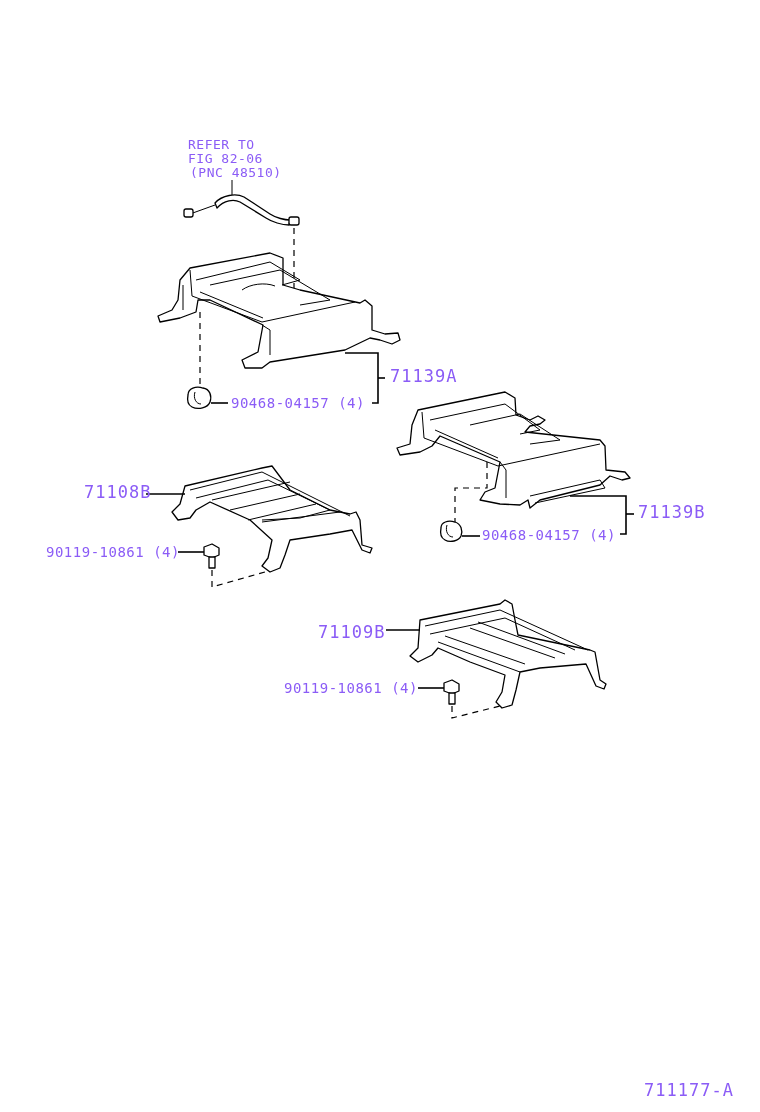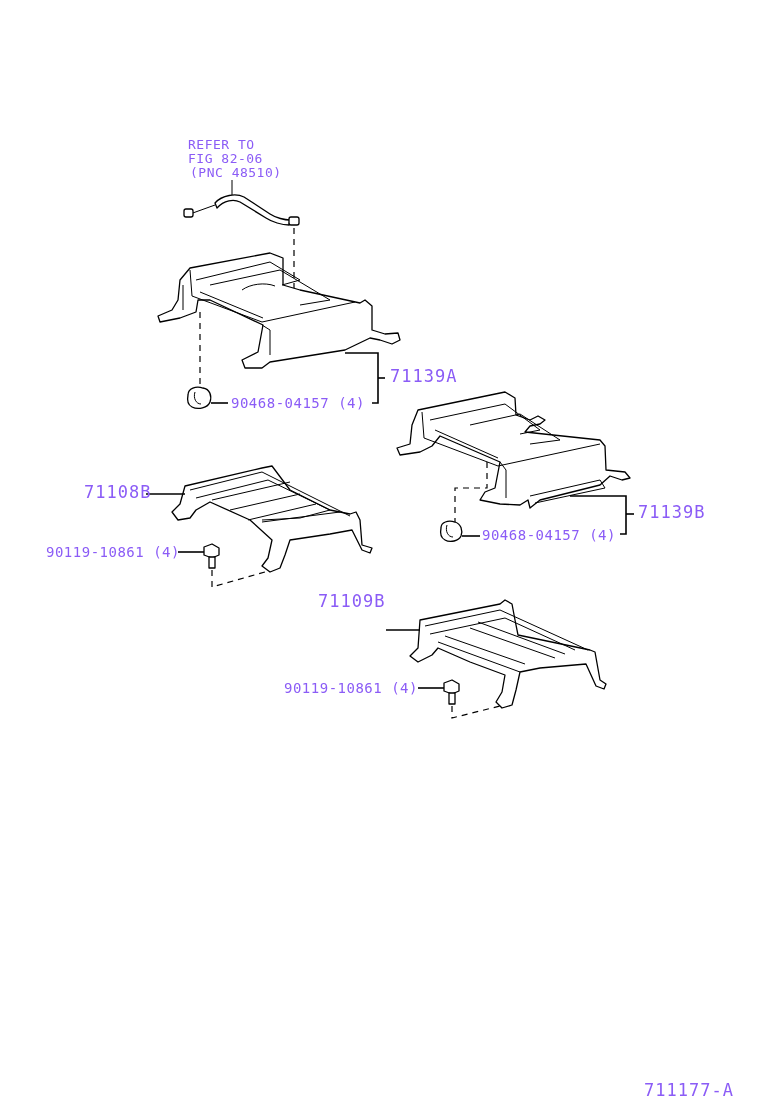--- a/index.html
+++ b/index.html
@@ -126,17 +126,17 @@
 
   <div class="lbl big" style="left:390px; top:369px;">71139A</div>
   <div class="lbl" style="left:231px; top:396px;">90468-04157 (4)</div>
 
   <div class="lbl big" style="left:638px; top:505px;text-align:right;">71139B</div>
   <div class="lbl" style="left:482px; top:528px;">90468-04157 (4)</div>
 
   <div class="lbl big" style="left:76px; top:485px;margin-left:8px;">71108B</div>
   <div class="lbl" style="left:46px; top:545px;">90119-10861 (4)</div>
 
-  <div class="lbl big" style="left:318px; top:594px;">71109B</div>
+  <div class="lbl big" style="left:318px; top:625px;">71109B</div>
   <div class="lbl" style="left:284px; top:681px;">90119-10861 (4)</div>
 
   <div class="lbl big" style="left:644px; top:1083px;">711177-A</div>
 </div>
 
 </body></html>

